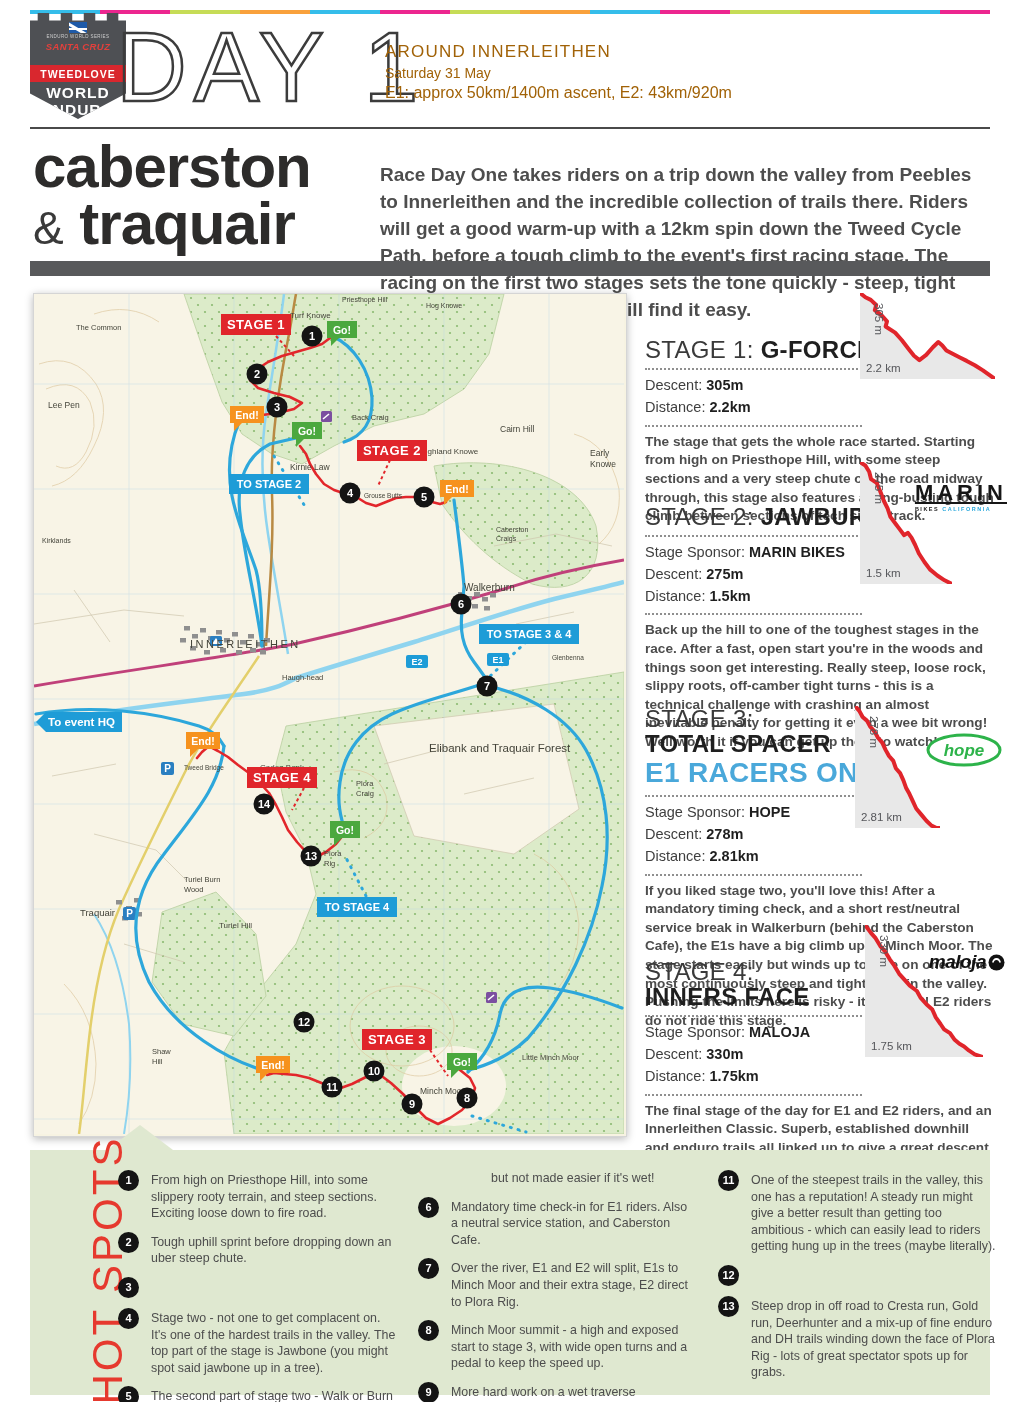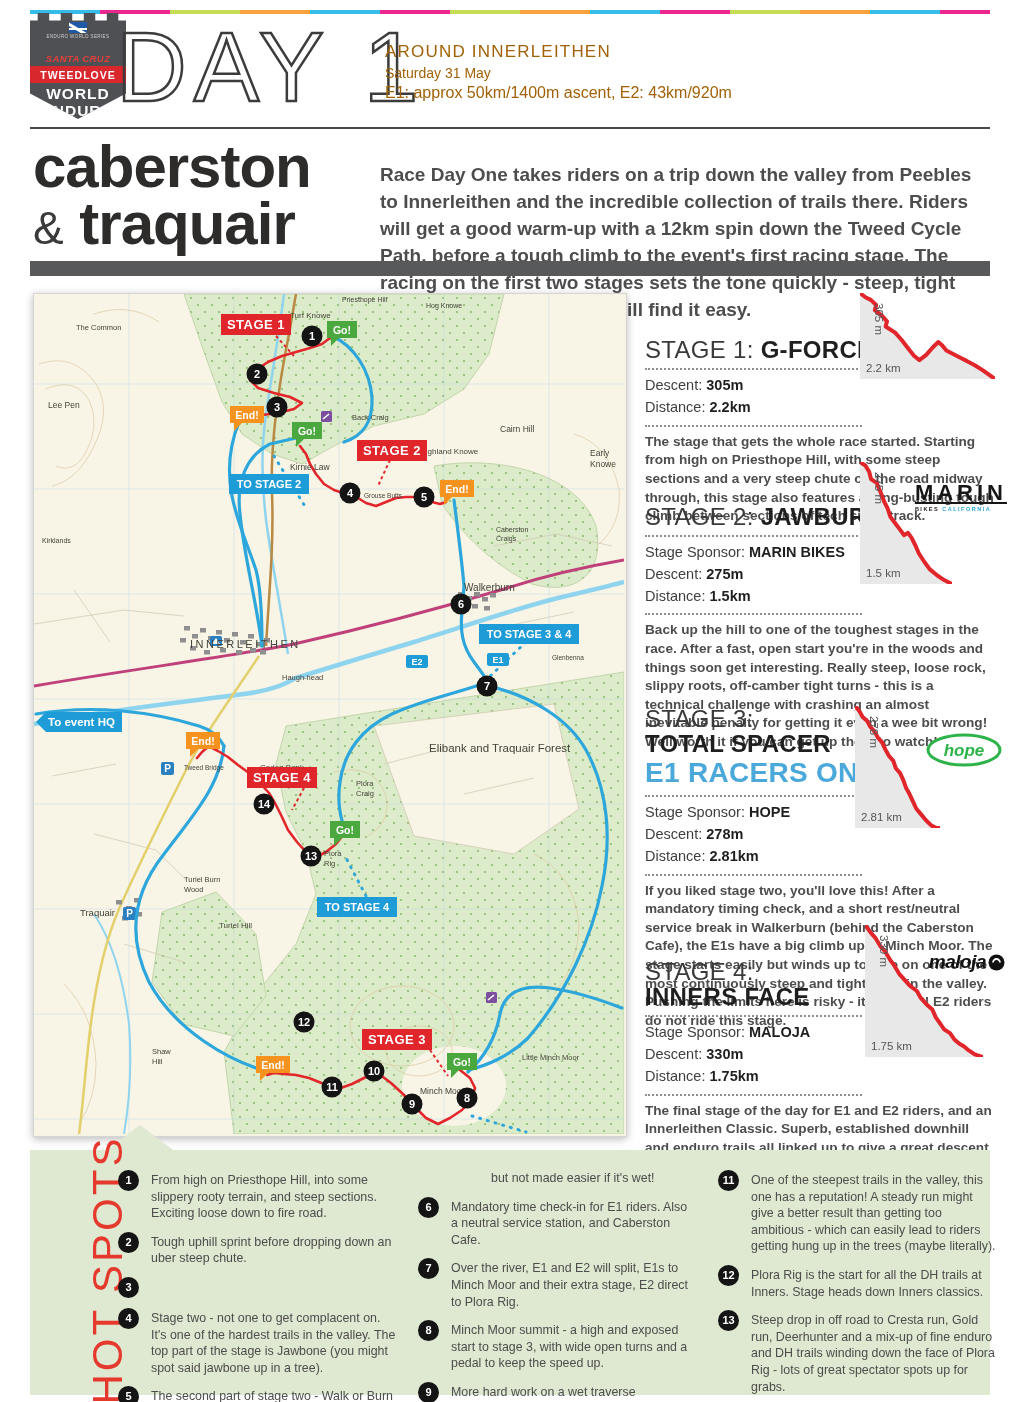--- a/index.html
+++ b/index.html
@@ -9,22 +9,22 @@
   .stripe{position:absolute;left:30px;right:30px;top:10px;height:4px;
     background:repeating-linear-gradient(90deg,#35bdea 0 70px,#ec268f 70px 140px,#c6dc56 140px 210px,#f9a13c 210px 280px);}
   .hdr-line{position:absolute;left:30px;right:30px;top:127px;height:0;border-top:2px solid #4a4a4a;}
   .badge{position:absolute;left:30px;top:13px;width:96px;height:106px;background:#4e5054;
     clip-path:polygon(0 7%,8% 7%,8% 0,20% 0,20% 7%,32% 7%,32% 0,44% 0,44% 7%,56% 7%,56% 0,68% 0,68% 7%,80% 7%,80% 0,92% 0,92% 7%,100% 7%,100% 76%,50% 100%,0 76%);
     text-align:center;}
   .badge .flag{width:18px;height:11px;margin:9px auto 1px;background:#1e5aa8;position:relative;overflow:hidden;}
   .badge .flag:before,.badge .flag:after{content:"";position:absolute;left:-4px;right:-4px;top:50%;height:2.5px;background:#fff;}
   .badge .flag:before{transform:rotate(31deg);}
   .badge .ews{font-size:4.5px;color:#cfcfcf;letter-spacing:.4px;}
-  .badge .sc{font-size:9.5px;font-weight:700;font-style:italic;color:#e2403c;letter-spacing:.4px;margin-top:14px;}
-  .badge .ribbon{margin-top:2px;background:#d9272e;color:#fff;font-size:10.5px;font-weight:700;
+  .badge .sc{font-size:9.5px;font-weight:700;font-style:italic;color:#e2403c;letter-spacing:.4px;margin-top:2px;}
+  .badge .ribbon{margin-top:13px;background:#d9272e;color:#fff;font-size:10.5px;font-weight:700;
     letter-spacing:1px;padding:2.5px 0;position:relative;left:-4px;width:104px;}
   .badge .we{color:#fff;font-weight:700;font-size:15.5px;letter-spacing:1px;line-height:1.08;margin-top:3px;}
   .badge .mini{color:#bdbdbd;font-size:9px;margin-top:4px;}
   .day-title{position:absolute;left:116px;top:18px;font-size:98px;font-weight:400;letter-spacing:7px;
     color:transparent;-webkit-text-stroke:2.5px #3c3c3c;line-height:1;}
   .hdr-info{position:absolute;left:385px;top:42px;color:#a16207;}
   .hdr-info .l1{font-size:17px;letter-spacing:1.2px;}
   .hdr-info .l2{font-size:14px;margin-top:3px;}
   .hdr-info .l3{font-size:16px;margin-top:3px;}
   
@@ -486,20 +486,19 @@
         <div class="hs-txt">More hard work on a wet traverse interspersed with tech sections.</div>
       </div>
     </div>
   <div class="hs-col c3" id="hsCol3">
       <div class="hs-item">
         <div class="hs-num">11</div>
         <div class="hs-txt">One of the steepest trails in the valley, this one has a reputation! A steady run might give a better result than getting too ambitious - which can easily lead to riders getting hung up in the trees (maybe literally).</div>
       </div>
       <div class="hs-item">
         <div class="hs-num">12</div>
-        <div class="hs-txt">Plora Rig is the start for all the DH trails at Inners. Stage heads down Inners classics.</div>
       </div>
       <div class="hs-item">
         <div class="hs-num">13</div>
         <div class="hs-txt">Steep drop in off road to Cresta run, Gold run, Deerhunter and a mix-up of fine enduro and DH trails winding down the face of Plora Rig - lots of great spectator spots up for grabs.</div>
       </div>
     </div>
 </div>
 
 </body></html>

